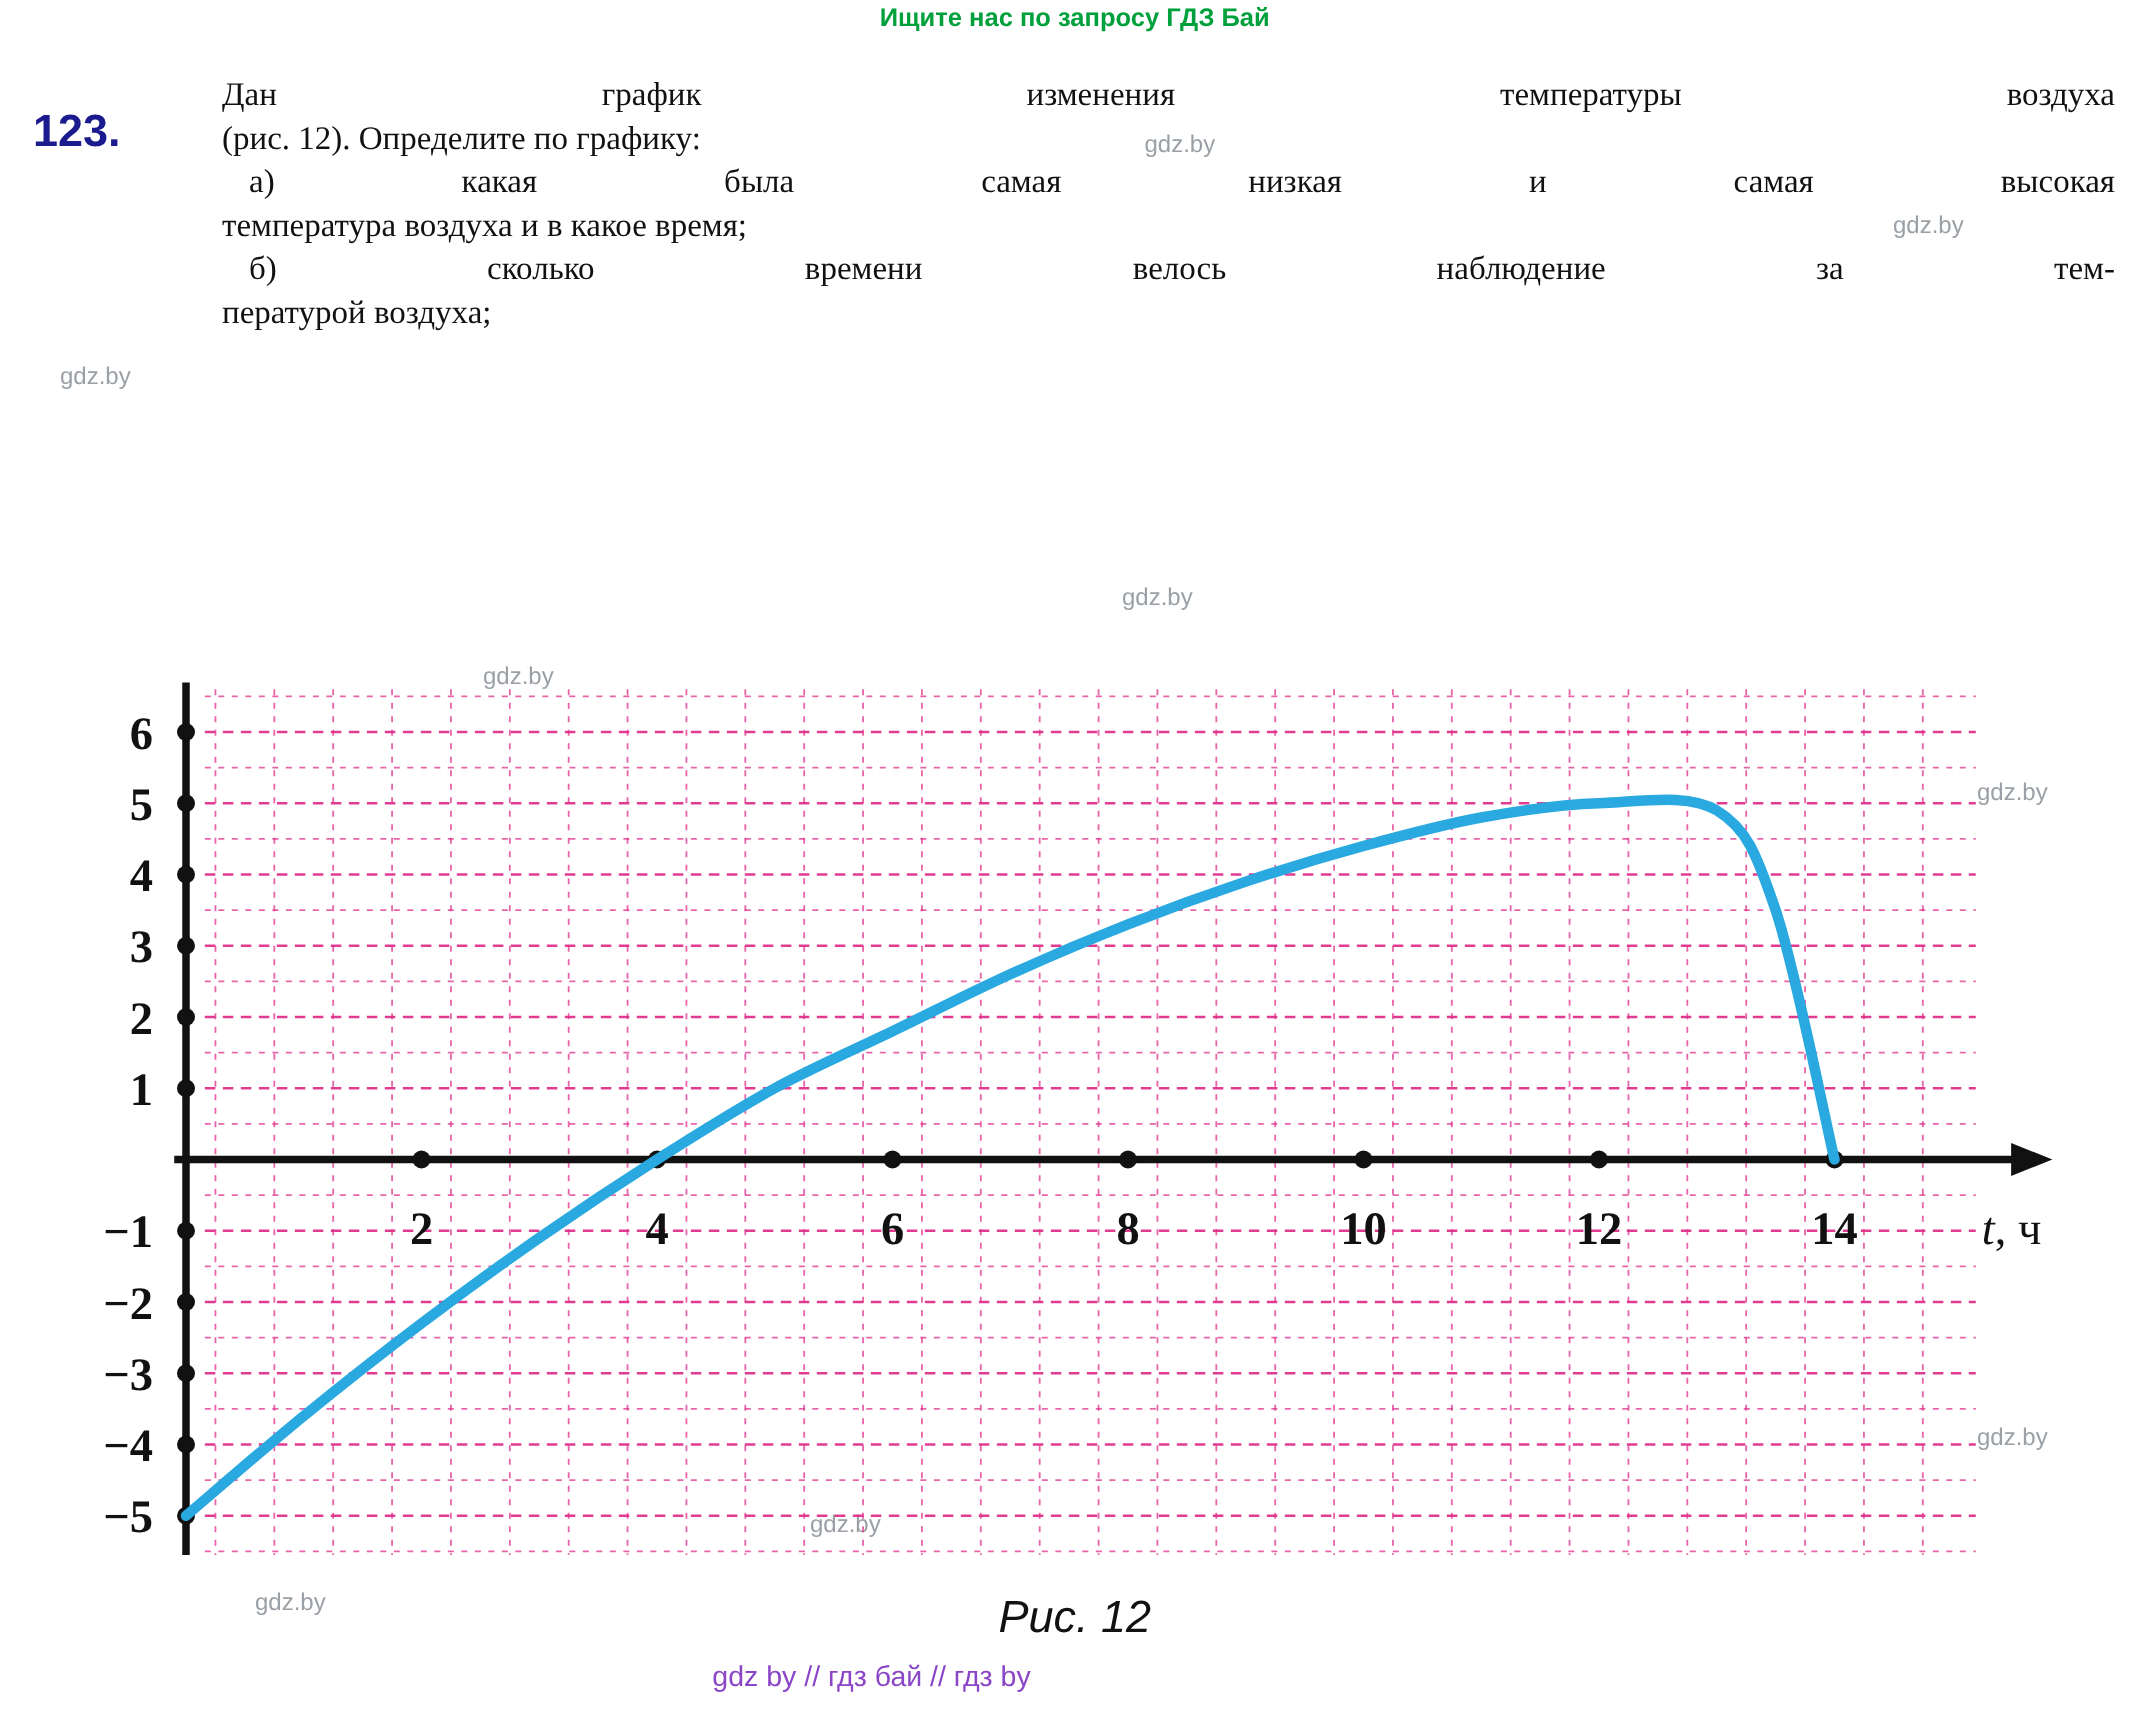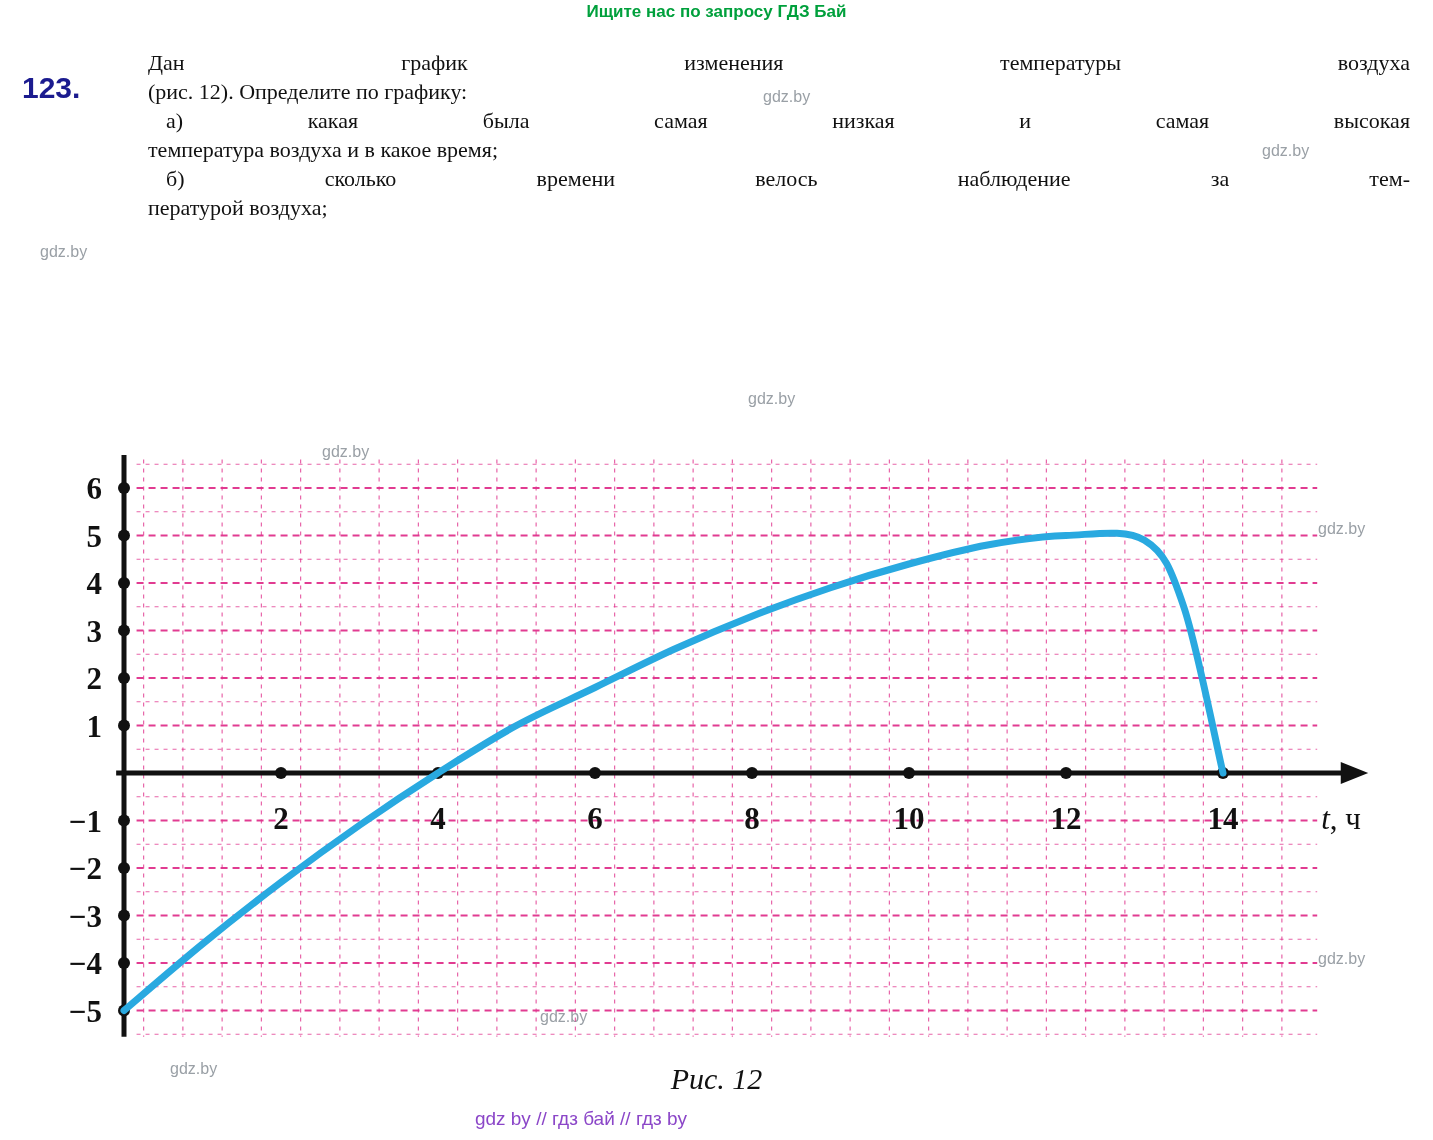--- a/index.html
+++ b/index.html
@@ -77,21 +77,21 @@
     position: absolute;
     left: 0;
     top: 0;
   }
   .caption {
     position: absolute;
     left: 0;
     top: 1062px;
     width: 1433px;
     text-align: center;
-    font-family: Liberation Serif, serif;
+    font-family: Liberation Sans, sans-serif;
     font-style: italic;
     font-size: 30px;
     color: #111111;
   }
   .bottom-banner {
     position: absolute;
     left: 0;
     top: 1108px;
     width: 1162px;
     text-align: center;

